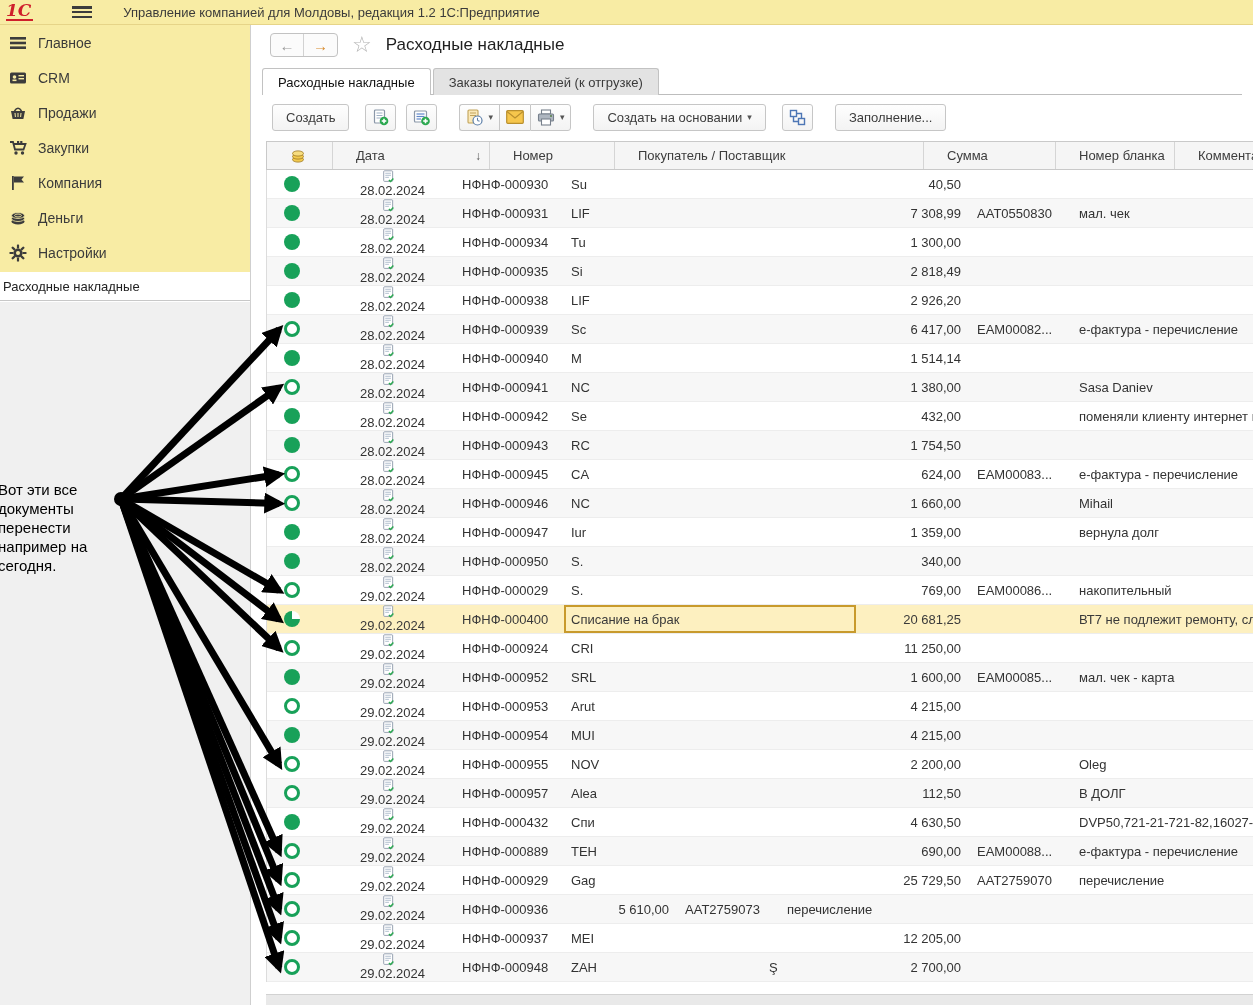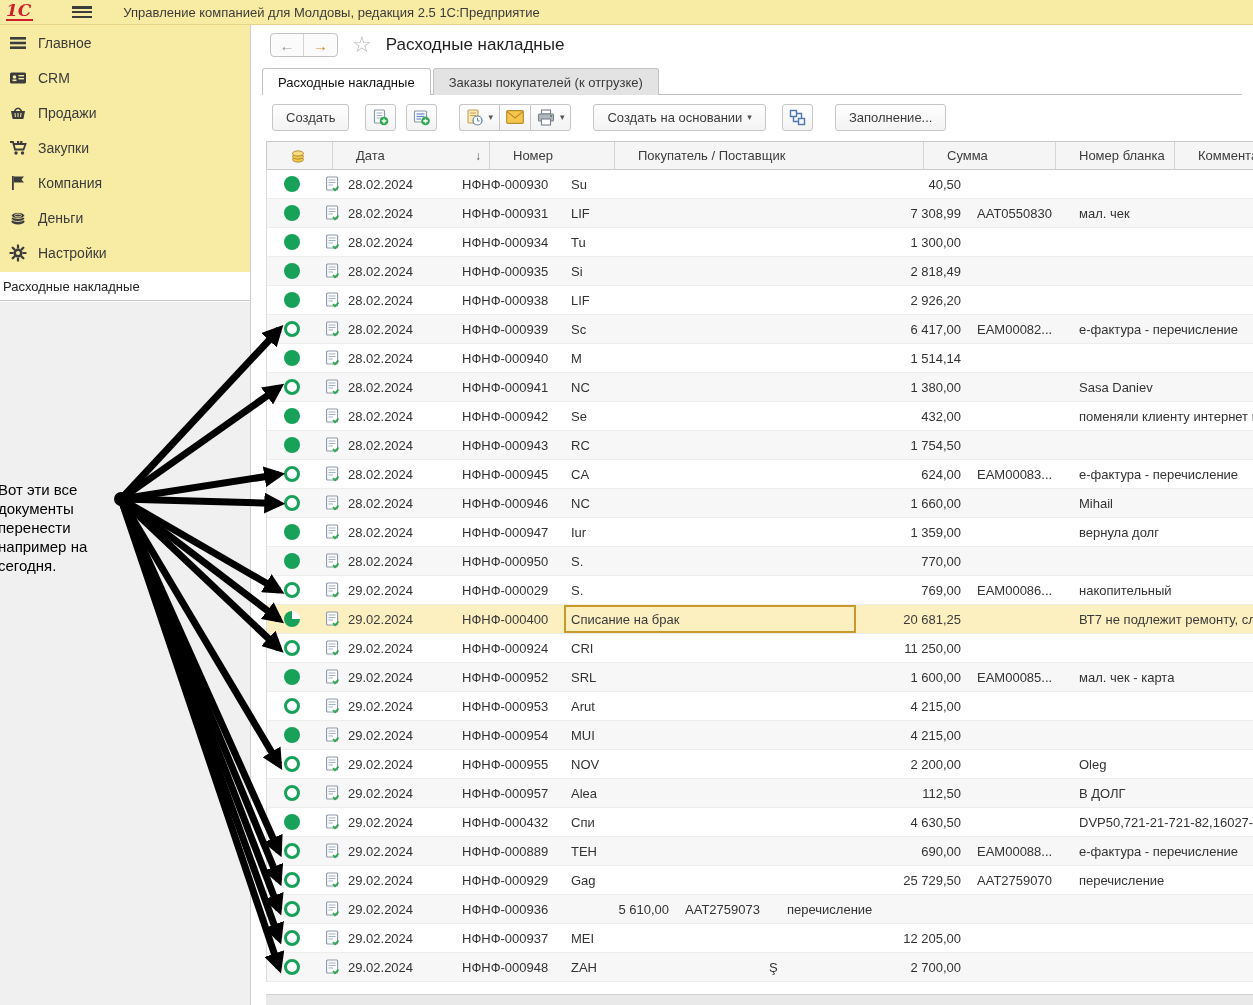--- a/index.html
+++ b/index.html
@@ -63,21 +63,21 @@
   .c-buyer{ width:292px; flex:0 0 292px; }
   .c-sum  { width:115px; flex:0 0 115px; }
   .c-blank{ width:102px; flex:0 0 102px; }
   .c-comm { flex:1 1 auto; }
 
   .tbody { border-left:1px solid #dcdcdc; }
   .row { display:flex; height:29px; background:#fff; border-bottom:1px solid #ededed; cursor:pointer; }
   .row.alt { background:#f7f7f7; }
   .c { display:flex; align-items:center; padding:0 6px; overflow:hidden; white-space:nowrap; font-size:13px; color:#333; }
   .row .c-st { justify-content:flex-start; padding-left:17px; }
-  .row .c-date { padding-left:10px; }
+  .row .c-date { padding-left:10px;flex-direction:column; }
   .row .c-date .t { margin-left:9px; }
   .row .c-sum { justify-content:flex-end; padding-right:10px; }
   .row .c-buyer { position:relative; padding-left:7px; }
   .row .c-buyer .t2 { position:absolute; left:205px; }
 
   .st { width:16px; height:16px; border-radius:50%; flex:0 0 16px; }
   .st.filled  { background:#18a159; }
   .st.outline { background:#fff; border:3px solid #18a159; }
   .st.partial { background:conic-gradient(#fff 0 25%, #18a159 25% 100%); }
 
@@ -92,21 +92,21 @@
 
   svg.mini { display:block; }
   .doc { flex:0 0 13px; }
 </style>
 </head>
 <body>
 
 <div class="topbar">
   <span class="logo1c">1С</span>
   <span class="burger"></span>
-  <span class="topbar-title">Управление компанией для Молдовы, редакция 2.5 1С:Предприятие</span>
+  <span class="topbar-title">Управление компанией для Молдовы, редакция 1.2 1С:Предприятие</span>
 </div>
 
 <div class="sidebar">
   <div class="side-item">
     <svg class="mini" width="18" height="18" viewBox="0 0 18 18">
         <g fill="#3c3c3c">
           <rect x="1" y="3" width="16" height="2.6"></rect>
           <rect x="1" y="7.7" width="16" height="2.6"></rect>
           <rect x="1" y="12.4" width="16" height="2.6"></rect>
         </g>
@@ -792,21 +792,21 @@
       <span class="t">28.02.2024</span>
     </div>
     <div class="c c-num">
             <span class="t">НФНФ-000950</span>
           </div>
     <div class="c c-buyer">
             <span class="t">S.</span>
             <span class="t2"></span>
           </div>
     <div class="c c-sum">
-            <span class="t">770,00</span>
+            <span class="t">340,00</span>
           </div>
     <div class="c c-blank">
             <span class="t"></span>
           </div>
     <div class="c c-comm">
             <span class="t"></span>
           </div>
   </div>
 
   <div class="row">

